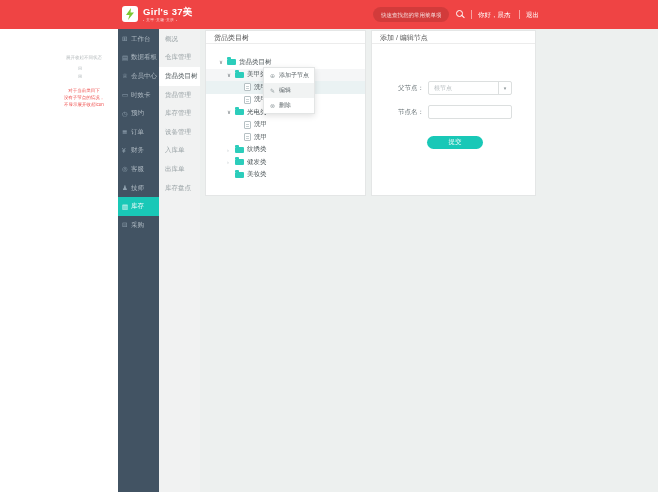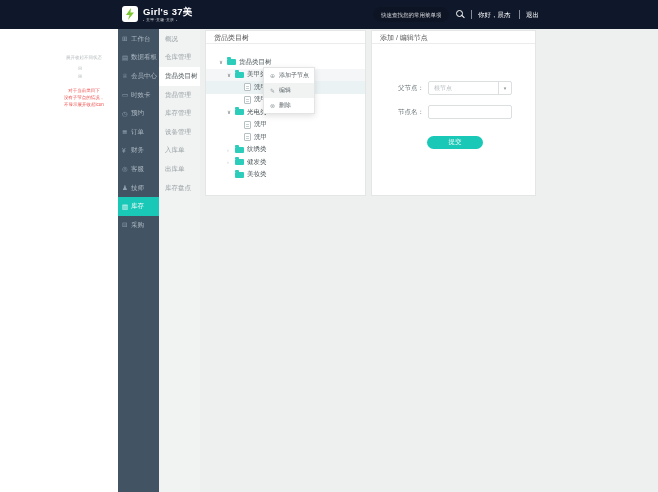--- a/index.html
+++ b/index.html
@@ -1,20 +1,20 @@
 <!DOCTYPE html>
 <html><head>
 <meta charset="utf-8">
 <style>
   * { margin:0; padding:0; box-sizing:border-box; }
   html,body { width:658px; height:492px; overflow:hidden; background:#fff;
     font-family:"Liberation Sans","DejaVu Sans",sans-serif; }
 
   
-  .header { position:absolute; left:0; top:0; width:658px; height:29px; background:#0f172a; z-index:10; }
+  .header { position:absolute; left:0; top:0; width:658px; height:29px; background:#ef4444; z-index:10; }
   .logo { position:absolute; left:122px; top:6px; display:flex; align-items:center; }
   .logo-box { width:16px; height:16px; background:#fff; border-radius:3px; display:flex; align-items:center; justify-content:center; }
   .logo-text { margin-left:5px; color:#fff; }
   .logo-name { font-size:9.5px; font-weight:bold; line-height:10px; letter-spacing:.3px; }
   .logo-tag { font-size:3.5px; opacity:.85; letter-spacing:.6px; margin-top:1px; }
   .search-input { position:absolute; left:373px; top:7px; width:76px; height:15px; border:none; outline:none;
     border-radius:8px; background:rgba(0,0,0,.12); color:#fff; font-size:5.5px; padding:0 8px; }
   .search-input::placeholder { color:rgba(255,255,255,.8); }
   .mag { position:absolute; left:456px; top:10px; width:10px; height:10px; cursor:pointer; }
   .mag::before { content:""; position:absolute; left:0; top:0; width:5px; height:5px; border:1px solid #fff; border-radius:50%; }

